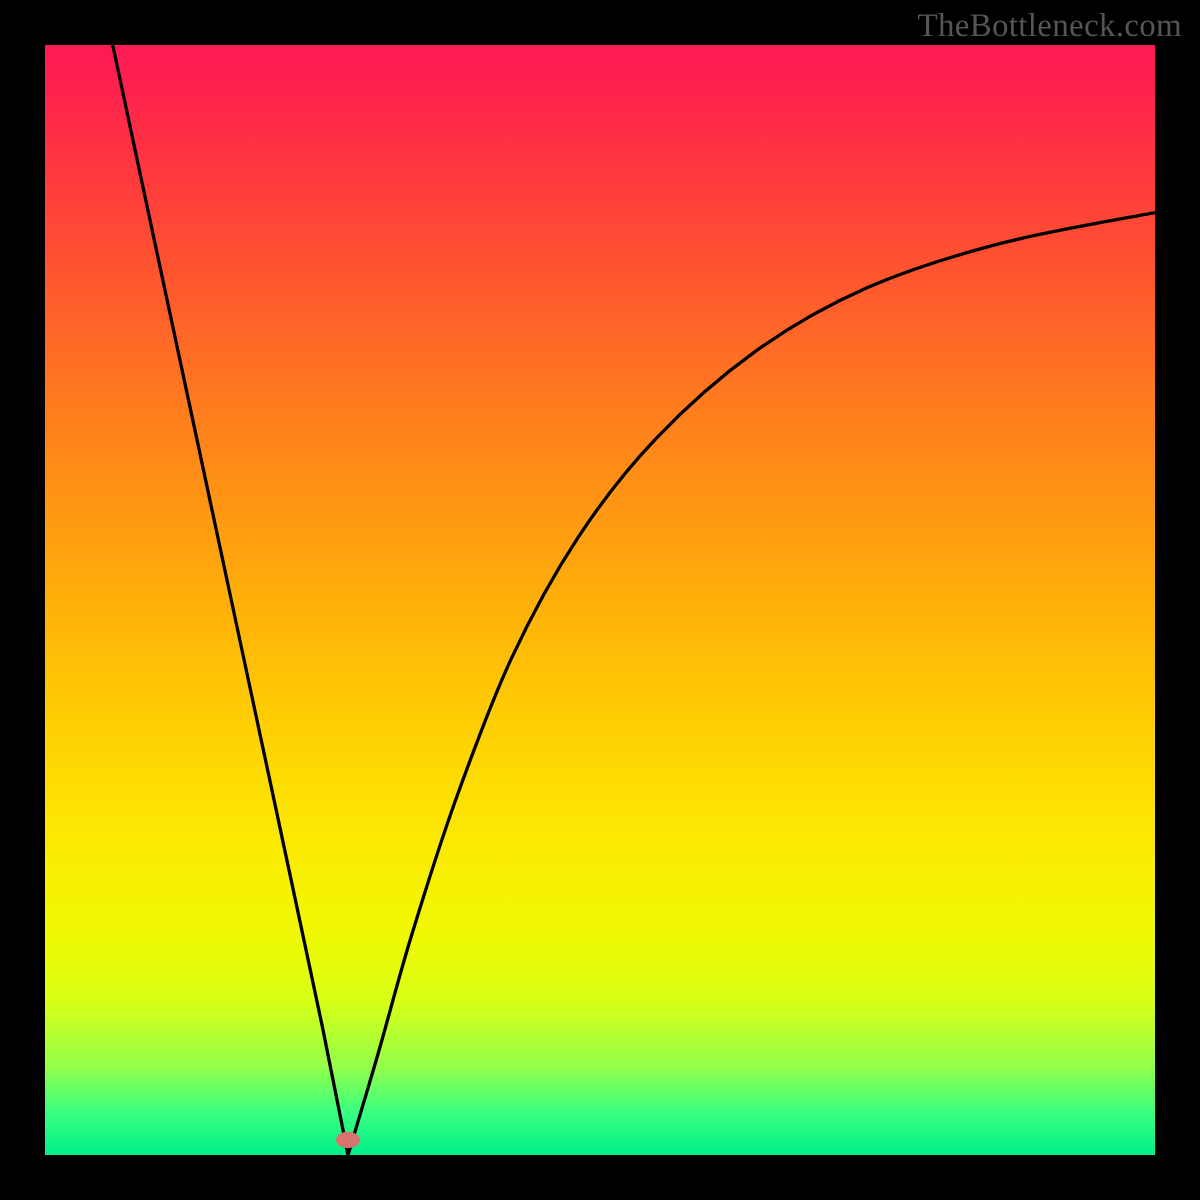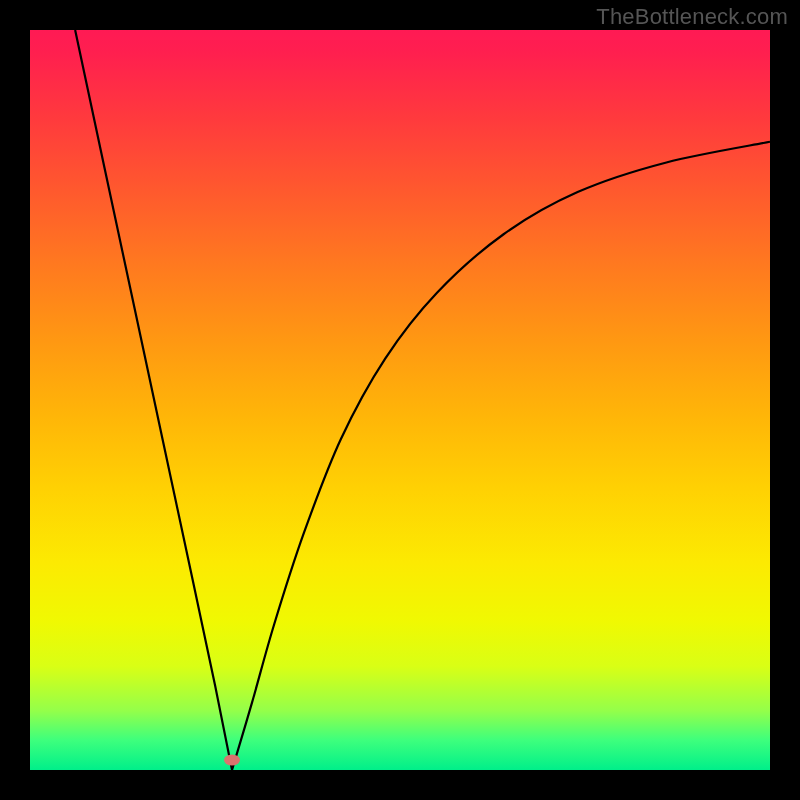--- a/index.html
+++ b/index.html
@@ -9,20 +9,21 @@
     height: 800px;
     background: #000;
     font-family: Arial, Helvetica, sans-serif;
     overflow: hidden;
   }
   .frame {
     position: relative;
     width: 800px;
     height: 718px;
     background: #000;
+    font-family: Liberation Serif, serif;
   }
   .watermark {
     position: absolute;
     top: 4px;
     right: 12px;
     color: #555;
     font-size: 22px;
     font-weight: 500;
     letter-spacing: 0.2px;
     z-index: 5;

